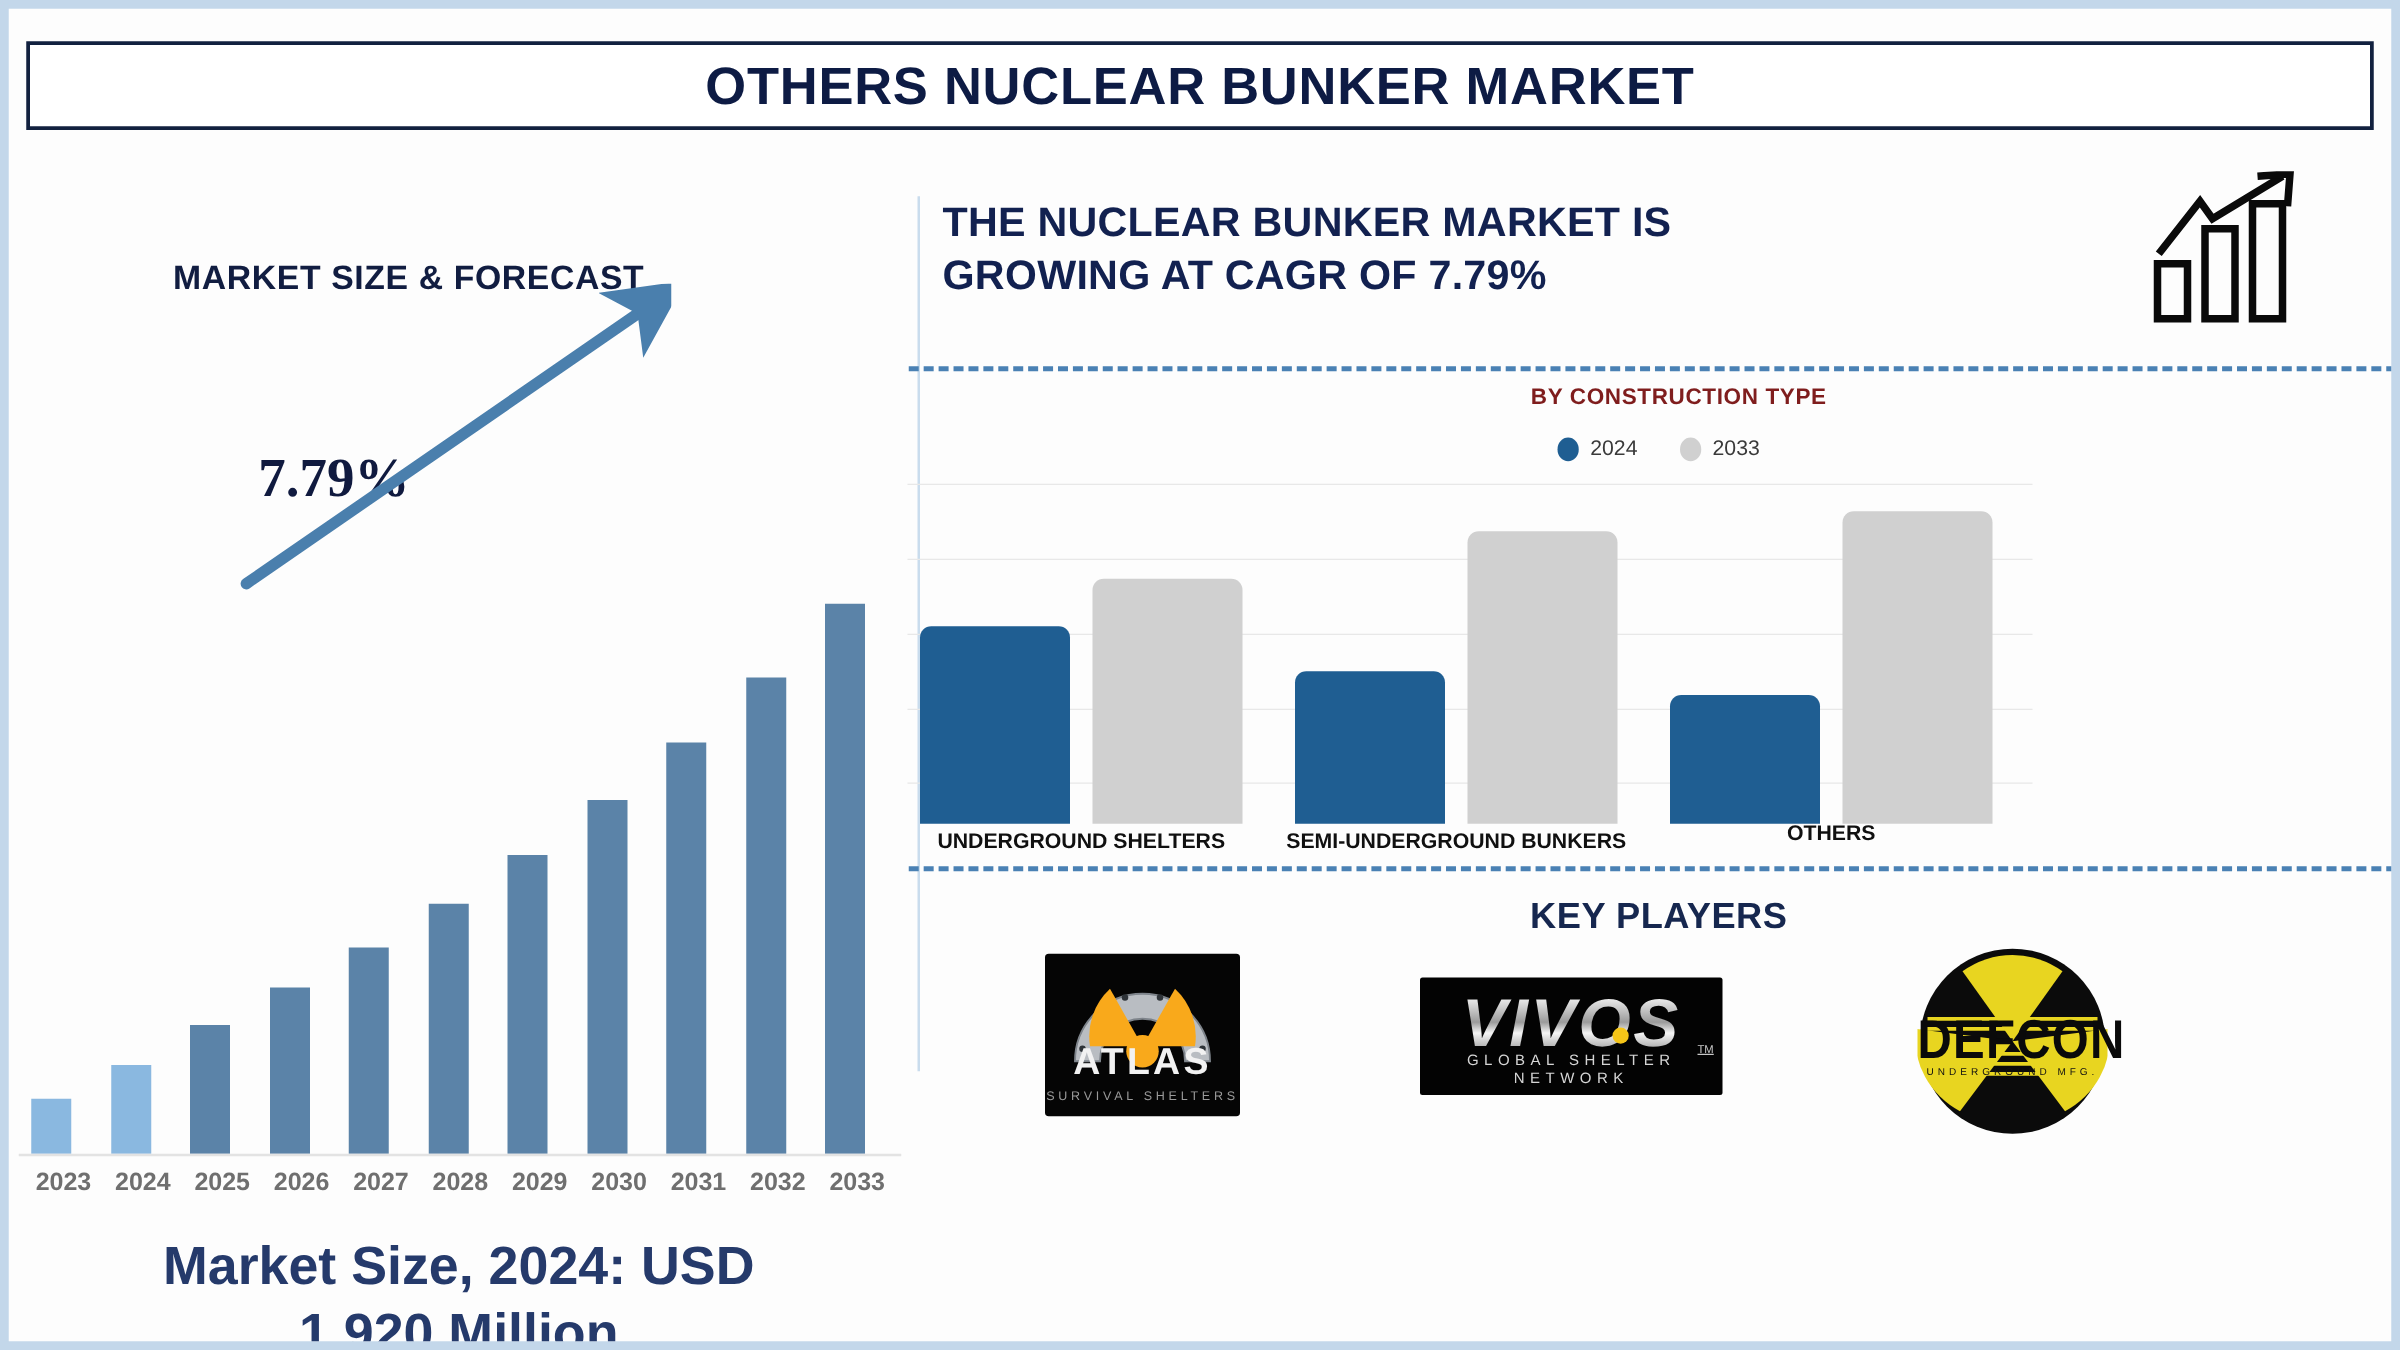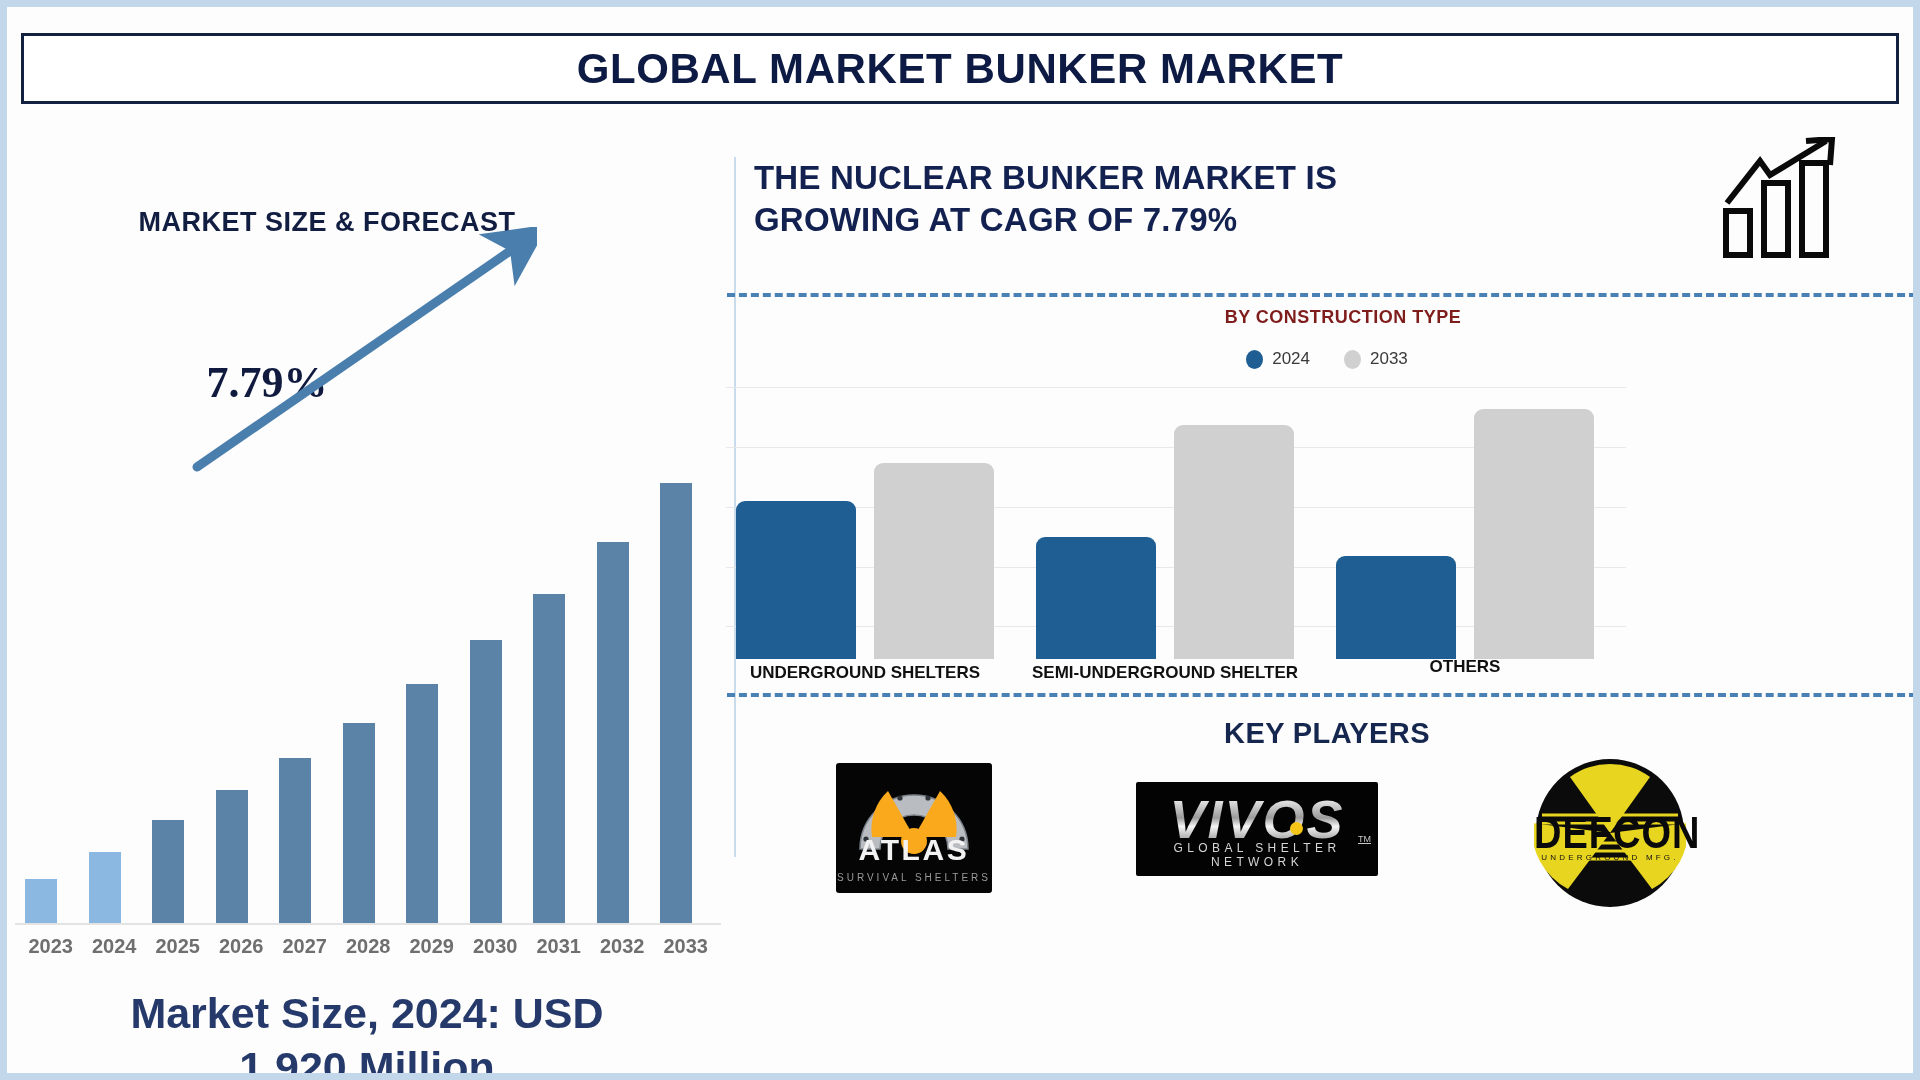--- a/index.html
+++ b/index.html
@@ -198,21 +198,21 @@
     font-size:8px; letter-spacing:3.2px; color:#111111; font-weight:normal;
     font-family:"Liberation Sans", sans-serif;
   }
 </style>
 </head>
 <body>
 
 <div id="page">
 
   <div class="title-box">
-    <div class="title-text">GLOBAL MARKET BUNKER MARKET</div>
+    <div class="title-text">OTHERS NUCLEAR BUNKER MARKET</div>
   </div>
 
   <div class="v-divider"></div>
 
   <div class="left-panel">
 
     <div class="ms-heading">MARKET SIZE &amp; FORECAST</div>
 
     <div class="cagr-left">7.79%</div>
 
@@ -319,21 +319,21 @@
         <div class="gridline" style="top: 239px;"></div>
         <div class="rbar" style="left: 10px; width: 120px; height: 157.76px; background: rgb(31, 94, 146);"></div>
         <div class="rbar" style="left: 148px; width: 120px; height: 195.84px; background: rgb(208, 208, 208);"></div>
         <div class="rbar" style="left: 310px; width: 120px; height: 122.4px; background: rgb(31, 94, 146);"></div>
         <div class="rbar" style="left: 448px; width: 120px; height: 233.92px; background: rgb(208, 208, 208);"></div>
         <div class="rbar" style="left: 610px; width: 120px; height: 103.36px; background: rgb(31, 94, 146);"></div>
         <div class="rbar" style="left: 748px; width: 120px; height: 250.24px; background: rgb(208, 208, 208);"></div>
       </div>
     <div class="rcat-labels" id="right-cats">
         <div class="rcat" style="left: -20px; width: 318px;">UNDERGROUND SHELTERS</div>
-        <div class="rcat" style="left: 280px; width: 318px;">SEMI-UNDERGROUND SHELTER</div>
+        <div class="rcat" style="left: 280px; width: 318px;">SEMI-UNDERGROUND BUNKERS</div>
         <div class="rcat" style="left: 580px; width: 318px; top: -6px;">OTHERS</div>
       </div>
 
     <div class="dashline-bottom"></div>
 
     <div class="kp-title">KEY PLAYERS</div>
 
     <div class="logos">
 
       <div class="logo-slot" style="left:102px; top:6px;">

